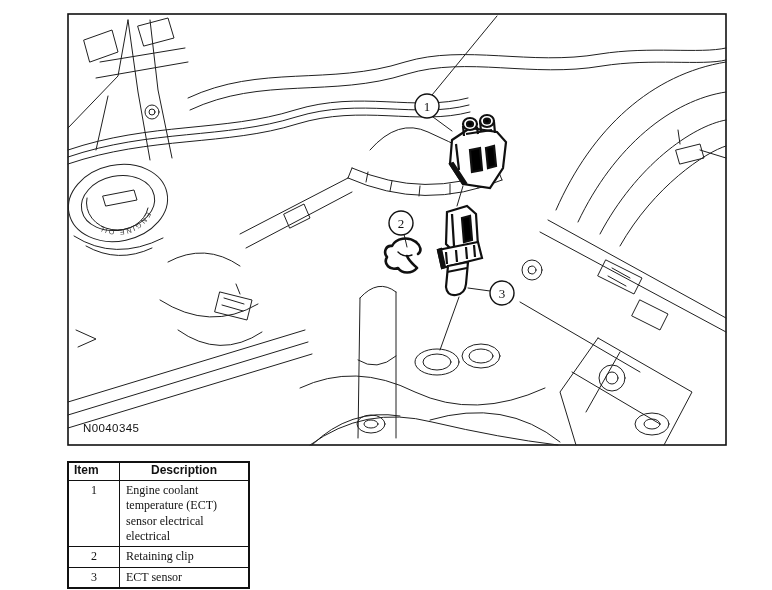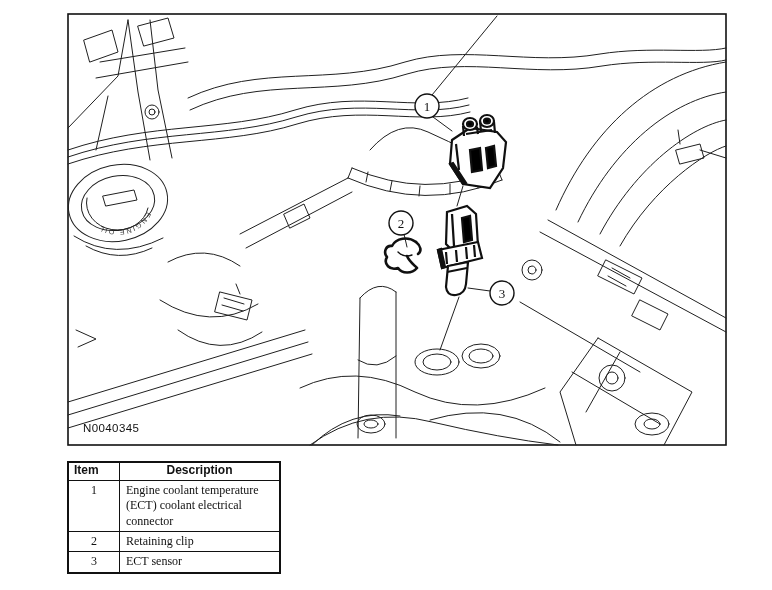--- a/index.html
+++ b/index.html
@@ -2,21 +2,21 @@
 <html><head>
 <meta charset="utf-8">
 <style>
   html,body{margin:0;padding:0;background:#fff;}
   .page{
     position:relative;width:772px;height:590px;background:#fff;overflow:hidden;
     font-family:"Liberation Sans",sans-serif;color:#111;
   }
   .diagram-svg{position:absolute;left:0;top:0;}
   
-  .parts-table-wrap{position:absolute;left:67px;top:461px;width:214px;}
+  .parts-table-wrap{position:absolute;left:67px;top:461px;width:183px;}
   table.parts{border-collapse:collapse;width:100%;background:#fff;}
   table.parts td,table.parts th{border:1px solid #111;vertical-align:top;}
   table.parts{border:2px solid #111;}
   table.parts th{
     font-family:"Liberation Sans",sans-serif;font-size:12px;font-weight:bold;
     text-align:center;padding:1px 5px 2px 5px;line-height:1.15;
   }
   table.parts th.col-item{width:40px;text-align:left;}
   table.parts td{
     font-family:"Liberation Serif",serif;font-size:12px;line-height:1.28;
@@ -208,21 +208,21 @@
     <table class="parts">
       <thead>
         <tr>
           <th class="col-item">Item</th>
           <th>Description</th>
         </tr>
       </thead>
       <tbody>
         <tr>
           <td class="cell-item">1</td>
-          <td>Engine coolant temperature (ECT) coolant electrical connector</td>
+          <td>Engine coolant temperature (ECT) sensor electrical electrical</td>
         </tr>
         <tr>
           <td class="cell-item">2</td>
           <td>Retaining clip</td>
         </tr>
         <tr>
           <td class="cell-item">3</td>
           <td>ECT sensor</td>
         </tr>
       </tbody>

